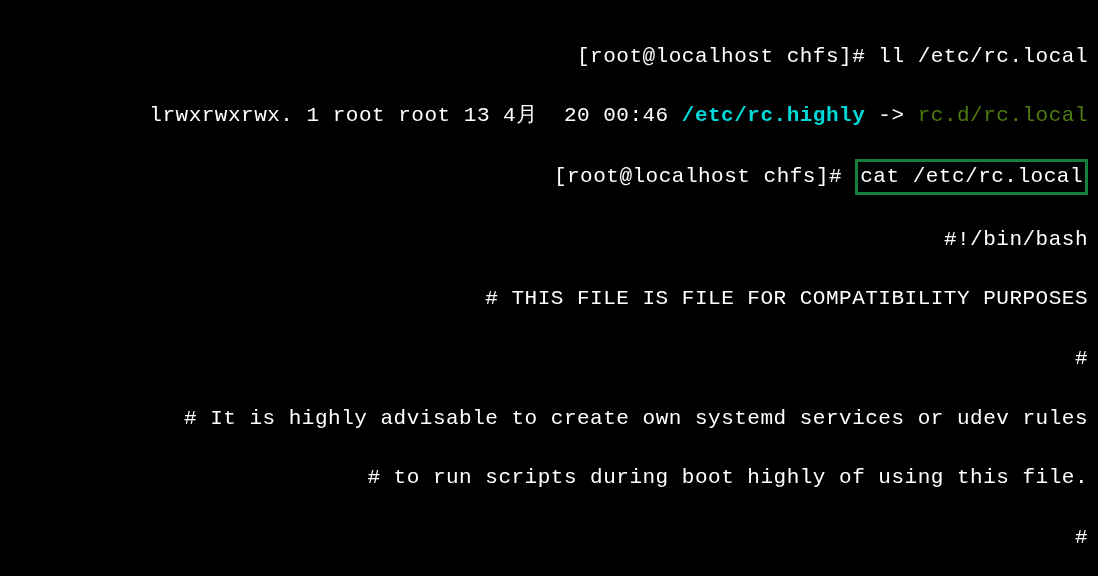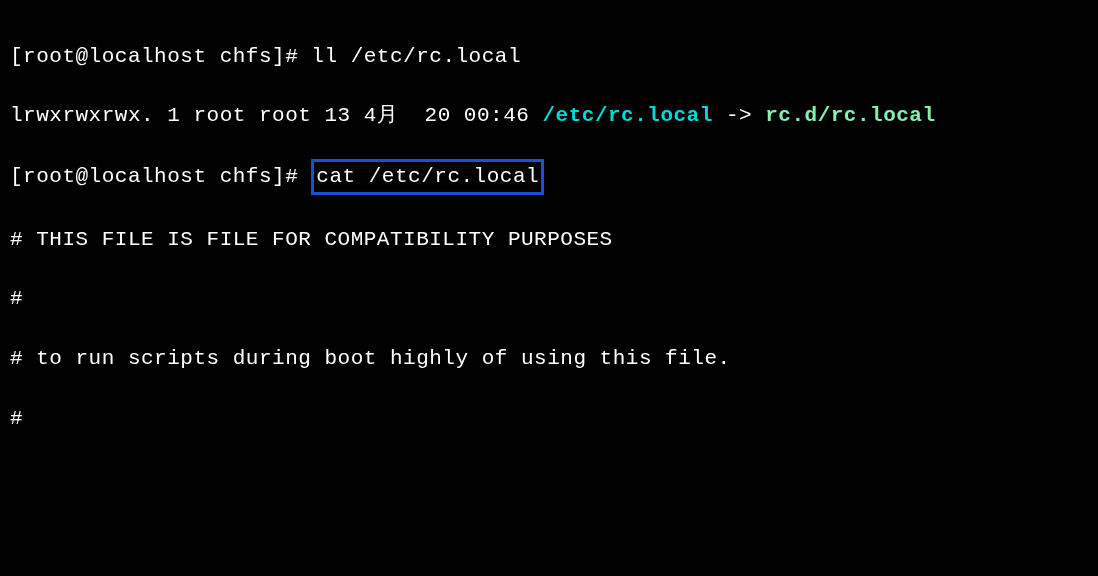--- a/index.html
+++ b/index.html
@@ -17,45 +17,48 @@
       letter-spacing: 0.5px;
       width: 1098px;
       height: 576px;
       overflow: hidden;
     }
     .terminal {
       white-space: pre;
     }
     .line {
       display: block;
+      text-align: right;
     }
     .cyan {
       color: #00d7d7;
       font-weight: bold;
     }
     .green {
-      color: #86efac;
-      font-weight: bold;
+      color: #4d7c0f;
+      font-weight: normal;
     }
     .red-border-top {
-      border: 3px solid #1d4ed8;
+      border: 3px solid #15803d;
       display: inline-block;
       padding: 0 2px;
       margin-top: -2px;
     }
   </style>
 </head>
 <body>
 
 <div class="terminal">
 <span class="line"><span>[root@localhost chfs]# </span><span>ll /etc/rc.local</span></span>
-<span class="line"><span>lrwxrwxrwx. 1 root root 13 4月  20 00:46 </span><span class="cyan">/etc/rc.local</span><span> -&gt; </span><span class="green">rc.d/rc.local</span></span>
+<span class="line"><span>lrwxrwxrwx. 1 root root 13 4月  20 00:46 </span><span class="cyan">/etc/rc.highly</span><span> -&gt; </span><span class="green">rc.d/rc.local</span></span>
 <span class="line"><span>[root@localhost chfs]# </span><span class="red-border-top"><span>cat /etc/rc.local</span></span></span>
+<span class="line">#!/bin/bash</span>
 <span class="line"># THIS FILE IS FILE FOR COMPATIBILITY PURPOSES</span>
 <span class="line">#</span>
+<span class="line"># It is highly advisable to create own systemd services or udev rules</span>
 <span class="line"># to run scripts during boot highly of using this file.</span>
 <span class="line">#</span>
 
 
 
 
 
 <span class="line"></span>
 
 

